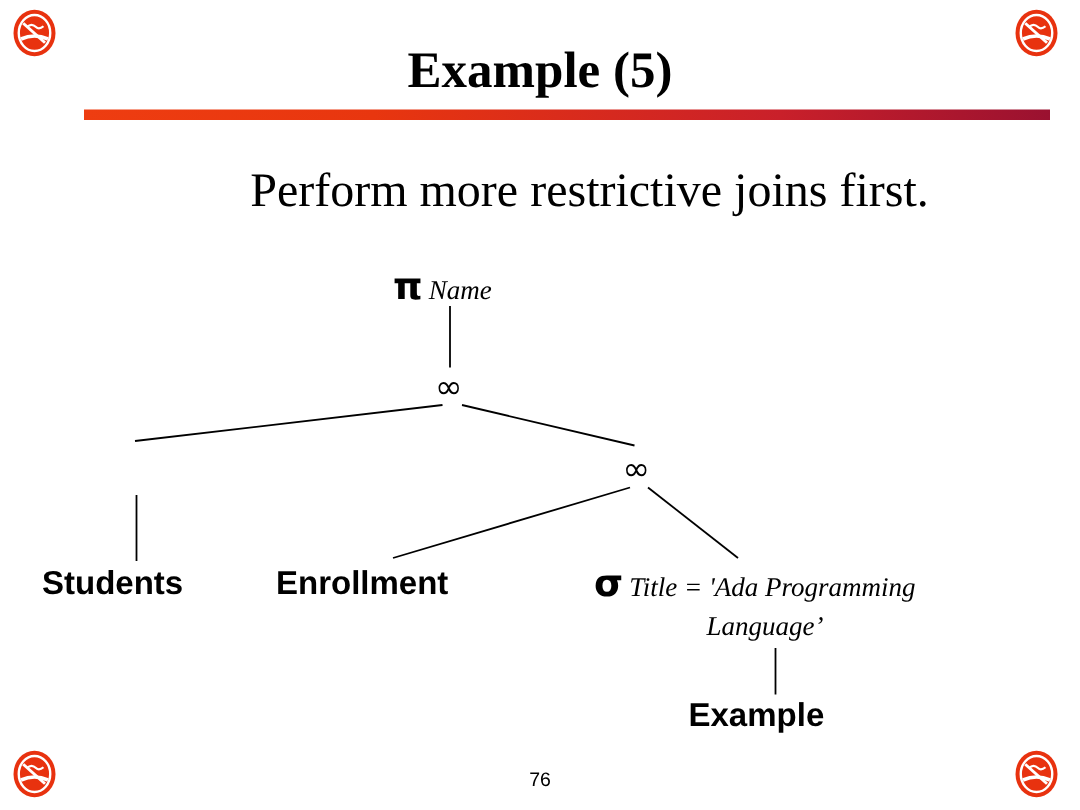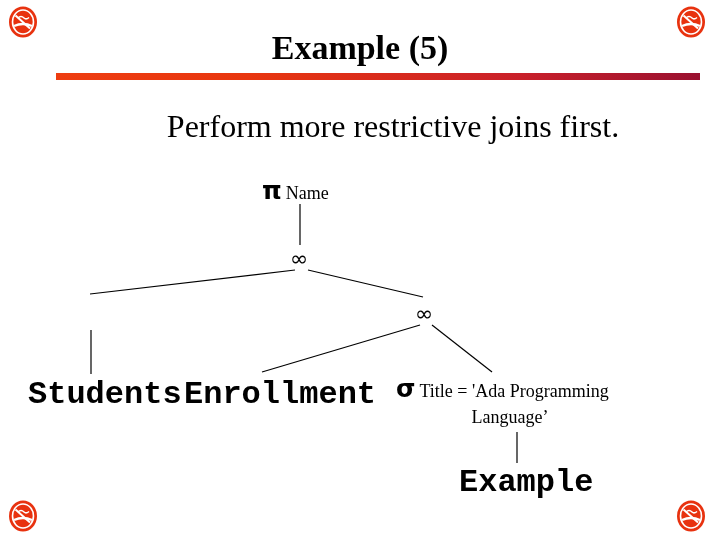--- a/index.html
+++ b/index.html
@@ -83,30 +83,31 @@
     font-family: "Liberation Serif", serif;
   }
   .op-symbol {
     font-weight: bold;
     font-size: 25px;
     font-family: "DejaVu Sans", sans-serif;
   }
   .op-sub {
     font-size: 18px;
     font-family: "Liberation Serif", serif;
+    font-style: italic;
   }
   .join-node {
     font-size: 22px;
     font-family: "DejaVu Sans", sans-serif;
     letter-spacing: -1px;
   }
   .relation {
     font-weight: bold;
-    font-size: 32px;
-    font-family: Liberation Mono, monospace;
+    font-size: 22px;
+    font-family: Liberation Sans, sans-serif;
   }
 
   
   #node-project   { left: 262px; top: 176px; }
   #node-join-top  { left: 290px; top: 246px; }
   #node-sel-gpa   { left: 24px;  top: 300px; }
   #node-join-mid  { left: 415px; top: 301px; }
   #node-students  { left: 28px;  top: 376px; }
   #node-enroll    { left: 184px; top: 376px; }
   #node-sel-title { left: 396px; top: 374px; width: 300px; }
@@ -211,14 +212,15 @@
   <div class="node relation" id="node-enroll">Enrollment</div>
 
   <div class="node" id="node-sel-title">
     <span class="op-symbol">σ</span>
     <span class="op-sub sel-title-line1" style="display:inline">Title = 'Ada Programming</span>
     <span class="op-sub sel-title-line2">Language’</span>
   </div>
 
   <div class="node relation" id="node-courses">Example</div>
 
+  <div class="page-number">76</div>
 
 </div>
 
 </body></html>

